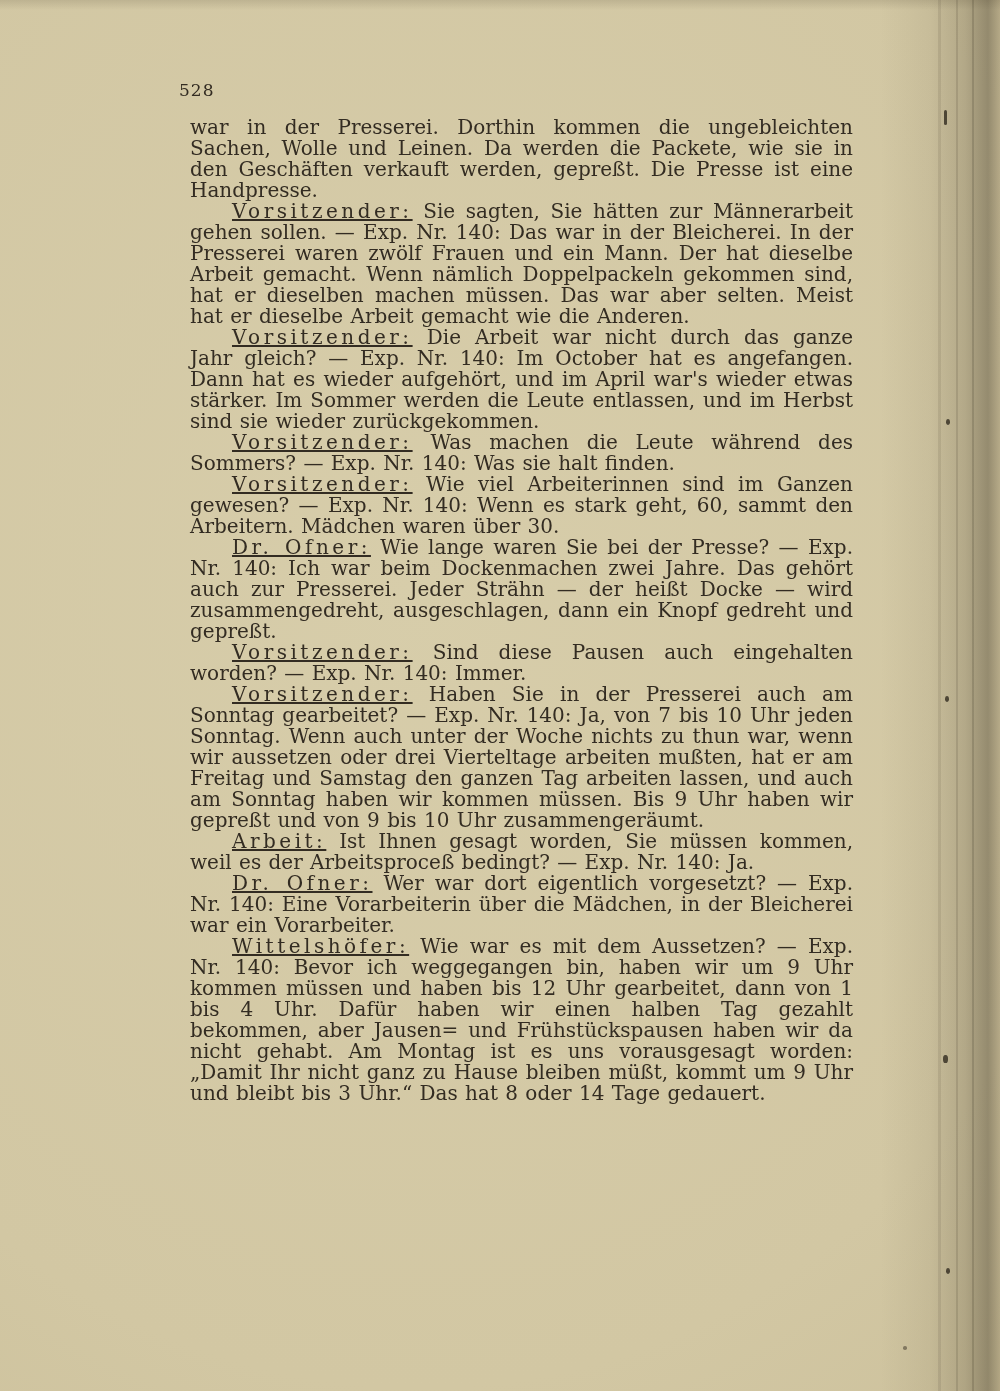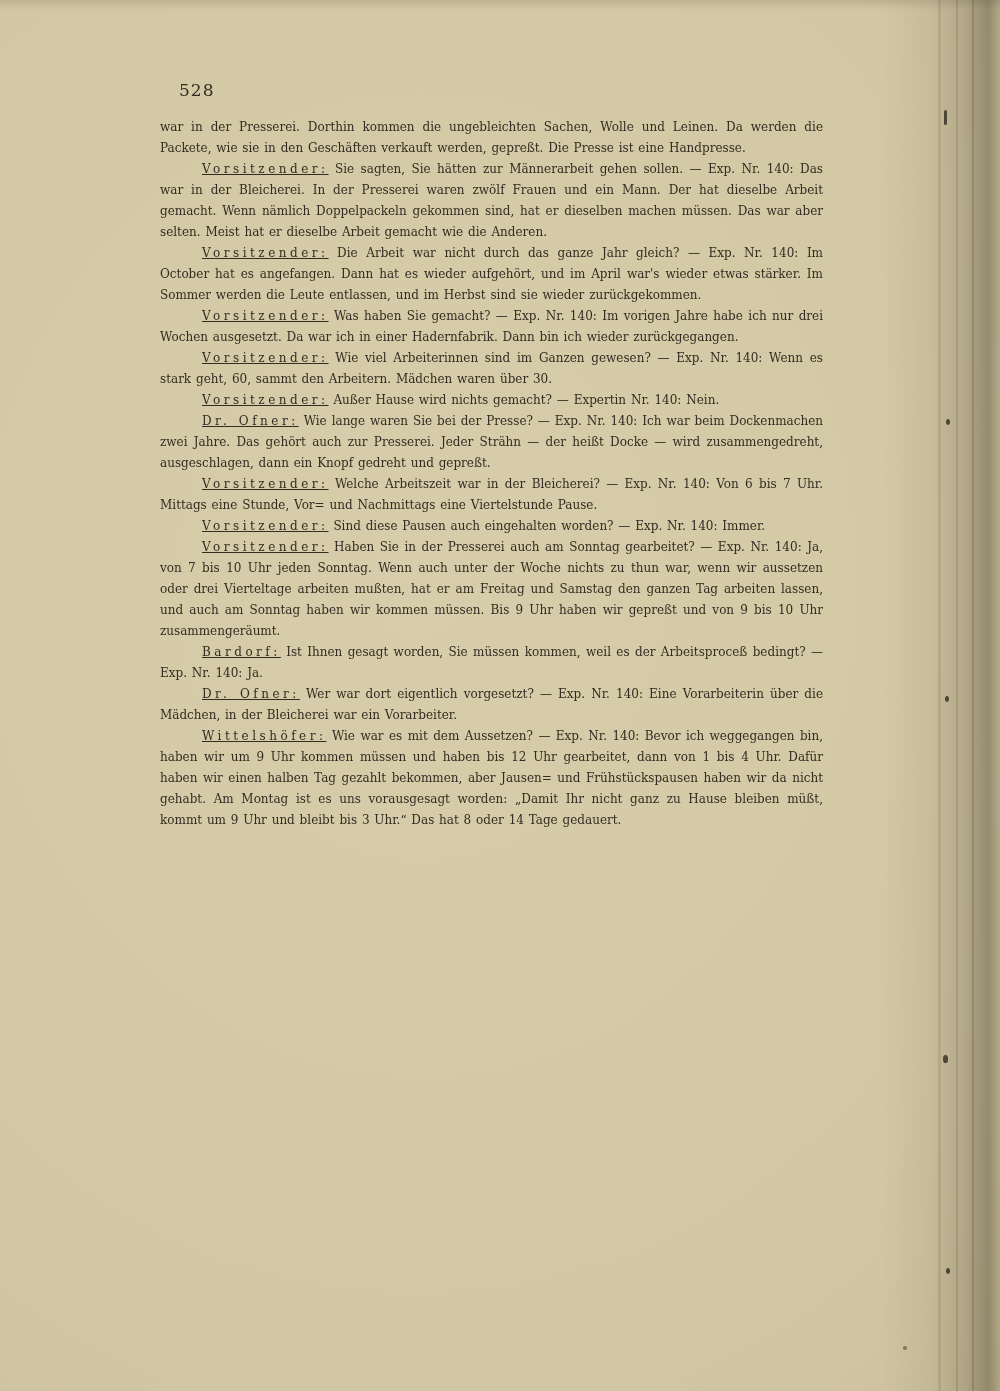--- a/index.html
+++ b/index.html
@@ -29,23 +29,23 @@
 
   .pagenum{
     position:absolute;
     left:179px;top:80px;
     font-size:17px;
     letter-spacing:1px;
   }
 
   .text{
     position:absolute;
-    left:160px;top:117px;
+    left:190px;top:117px;
     width:663px;
-    font-size:12px;
+    font-size:20px;
     line-height:21px;
     text-align:justify;
     word-spacing:1px;
   }
   .para{margin:0;text-indent:42px;}
   .para.noindent{text-indent:0;}
   .spaced{letter-spacing:3.5px;text-decoration:underline;}
 
   .speck{
     position:absolute;
@@ -77,28 +77,26 @@
   <div class="edge-streak e1"></div>
   <div class="edge-streak e2"></div>
   <div class="edge-streak e3"></div>
 
   <div class="pagenum">528</div>
 
   <div class="text">
       <p class="para noindent">war in der Presserei. Dorthin kommen die ungebleichten Sachen, Wolle und Leinen. Da werden die Packete, wie sie in den Geschäften verkauft werden, gepreßt. Die Presse ist eine Handpresse.</p>
       <p class="para"><span class="spaced">Vorsitzender:</span> Sie sagten, Sie hätten zur Männerarbeit gehen sollen. — Exp. Nr. 140: Das war in der Bleicherei. In der Presserei waren zwölf Frauen und ein Mann. Der hat dieselbe Arbeit gemacht. Wenn nämlich Doppelpackeln gekommen sind, hat er dieselben machen müssen. Das war aber selten. Meist hat er dieselbe Arbeit gemacht wie die Anderen.</p>
       <p class="para"><span class="spaced">Vorsitzender:</span> Die Arbeit war nicht durch das ganze Jahr gleich? — Exp. Nr. 140: Im October hat es angefangen. Dann hat es wieder aufgehört, und im April war's wieder etwas stärker. Im Sommer werden die Leute entlassen, und im Herbst sind sie wieder zurückgekommen.</p>
-      <p class="para"><span class="spaced">Vorsitzender:</span> Was haben Sie gemacht? — Exp. Nr. 140: Im vorigen Jahre habe ich nur drei Wochen ausgesetzt. Da war ich in einer Hadernfabrik. Dann bin ich wieder zurückgegangen.</p>
+      <p class="para"><span class="spaced">Vorsitzender:</span> Was machen die Leute während des Sommers? — Exp. Nr. 140: Was sie halt finden.</p>
       <p class="para"><span class="spaced">Vorsitzender:</span> Wie viel Arbeiterinnen sind im Ganzen gewesen? — Exp. Nr. 140: Wenn es stark geht, 60, sammt den Arbeitern. Mädchen waren über 30.</p>
-      <p class="para"><span class="spaced">Vorsitzender:</span> Außer Hause wird nichts gemacht? — Expertin Nr. 140: Nein.</p>
       <p class="para"><span class="spaced">Dr. Ofner:</span> Wie lange waren Sie bei der Presse? — Exp. Nr. 140: Ich war beim Dockenmachen zwei Jahre. Das gehört auch zur Presserei. Jeder Strähn — der heißt Docke — wird zusammengedreht, ausgeschlagen, dann ein Knopf gedreht und gepreßt.</p>
-      <p class="para"><span class="spaced">Vorsitzender:</span> Welche Arbeitszeit war in der Bleicherei? — Exp. Nr. 140: Von 6 bis 7 Uhr. Mittags eine Stunde, Vor= und Nachmittags eine Viertelstunde Pause.</p>
       <p class="para"><span class="spaced">Vorsitzender:</span> Sind diese Pausen auch eingehalten worden? — Exp. Nr. 140: Immer.</p>
       <p class="para"><span class="spaced">Vorsitzender:</span> Haben Sie in der Presserei auch am Sonntag gearbeitet? — Exp. Nr. 140: Ja, von 7 bis 10 Uhr jeden Sonntag. Wenn auch unter der Woche nichts zu thun war, wenn wir aussetzen oder drei Vierteltage arbeiten mußten, hat er am Freitag und Samstag den ganzen Tag arbeiten lassen, und auch am Sonntag haben wir kommen müssen. Bis 9 Uhr haben wir gepreßt und von 9 bis 10 Uhr zusammengeräumt.</p>
-      <p class="para"><span class="spaced">Bardorf:</span> Ist Ihnen gesagt worden, Sie müssen kommen, weil es der Arbeitsproceß bedingt? — Exp. Nr. 140: Ja.</p>
+      <p class="para"><span class="spaced">Arbeit:</span> Ist Ihnen gesagt worden, Sie müssen kommen, weil es der Arbeitsproceß bedingt? — Exp. Nr. 140: Ja.</p>
       <p class="para"><span class="spaced">Dr. Ofner:</span> Wer war dort eigentlich vorgesetzt? — Exp. Nr. 140: Eine Vorarbeiterin über die Mädchen, in der Bleicherei war ein Vorarbeiter.</p>
       <p class="para"><span class="spaced">Wittelshöfer:</span> Wie war es mit dem Aussetzen? — Exp. Nr. 140: Bevor ich weggegangen bin, haben wir um 9 Uhr kommen müssen und haben bis 12 Uhr gearbeitet, dann von 1 bis 4 Uhr. Dafür haben wir einen halben Tag gezahlt bekommen, aber Jausen= und Frühstückspausen haben wir da nicht gehabt. Am Montag ist es uns vorausgesagt worden: „Damit Ihr nicht ganz zu Hause bleiben müßt, kommt um 9 Uhr und bleibt bis 3 Uhr.“ Das hat 8 oder 14 Tage gedauert.</p>
     </div>
 
   <div class="speck s1"></div>
   <div class="speck s2"></div>
   <div class="speck s3"></div>
   <div class="speck s4"></div>
   <div class="speck s5"></div>
   <div class="speck s6"></div>

